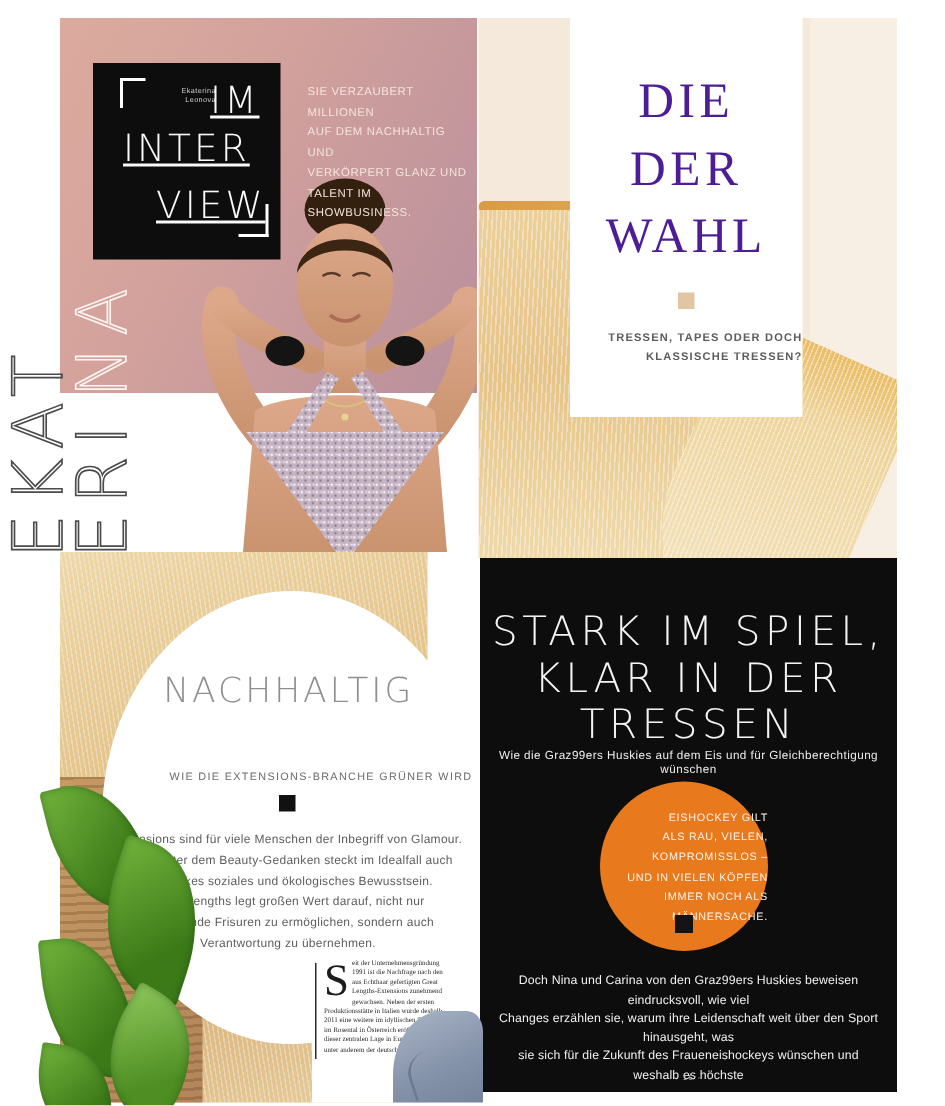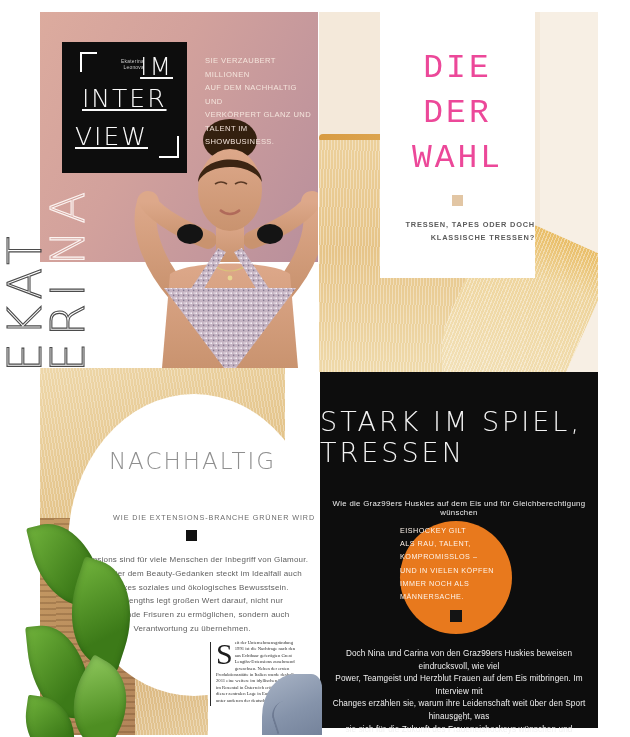--- a/index.html
+++ b/index.html
@@ -9,21 +9,21 @@
   
   .q-tl{position:absolute;left:40px;top:12px;width:278px;height:356px;}
   .q-tl .pinkbg{position:absolute;left:0;top:0;width:278px;height:250px;
       background:linear-gradient(118deg,#dcab9e 0%,#d2a19c 40%,#b88f9c 100%);}
   .woman{position:absolute;left:0;top:0;width:278px;height:356px;z-index:2;}
   .badge{position:absolute;left:22px;top:30px;width:125px;height:131px;background:#0d0d0d;z-index:3;}
   .badge .word{position:absolute;color:#fafafa;font-weight:200;font-family:"DejaVu Sans",sans-serif;
       font-size:25px;letter-spacing:2px;line-height:25px;text-decoration:underline;}
   .badge .w1{right:14px;top:12px;}
   .badge .w2{left:20px;top:44px;}
-  .badge .w3{left:13px;top:82px;}
+  .badge .w3{left:42px;top:82px;}
   .badge .bname{position:absolute;left:36px;top:17px;width:46px;font-size:4.8px;line-height:6px;
       color:#cfcfcf;text-align:right;letter-spacing:.3px;}
   .brk{position:absolute;z-index:4;}
   .brk-tl{left:18px;top:10px;width:15px;height:18px;border-top:2px solid #fff;border-left:2px solid #fff;}
   .brk-br{left:97px;top:94px;width:18px;height:20px;border-bottom:2px solid #fff;border-right:2px solid #fff;}
   .intro{position:absolute;left:165px;top:42px;width:112px;font-size:7.6px;line-height:13.5px;
       letter-spacing:.4px;color:#f4e4dc;z-index:3;}
   .vname{position:absolute;transform:rotate(-90deg);transform-origin:0 100%;white-space:nowrap;
       font-family:"DejaVu Sans",sans-serif;font-weight:200;font-size:46px;letter-spacing:7px;
       color:transparent;-webkit-text-stroke:1.1px #4b4b4b;z-index:1;height:54px;line-height:54px;}
@@ -44,22 +44,22 @@
       border-radius:0 45% 0 0/0 30% 0 0;}
   .weftline{position:absolute;left:0;top:122px;width:210px;height:8px;
       background:linear-gradient(90deg,#d89b42,#e6b96b);border-radius:4px;}
   .hairstrand{position:absolute;left:178px;top:196px;width:130px;height:190px;
       transform:rotate(24deg);transform-origin:0 0;
       background:
         repeating-linear-gradient(88deg,rgba(255,255,255,.4) 0 1px,rgba(0,0,0,0) 1px 3px),
         linear-gradient(178deg,#e9bc63 0%,#eed49c 25%,#f3e3bd 100%);
       border-radius:8px 8px 40% 40%;}
   .card{position:absolute;left:61px;top:0;width:155px;height:266px;background:#ffffff;z-index:5;}
-  .card .big{margin-top:34px;text-align:center;font-family:Liberation Mono, monospace;font-weight:200;
-      font-size:33px;line-height:45px;letter-spacing:3px;color:#ec4899;}
+  .card .big{margin-top:34px;text-align:center;font-family:Liberation Serif, serif;font-weight:200;
+      font-size:33px;line-height:45px;letter-spacing:3px;color:#4c1d95;}
   .card .sq{width:11px;height:11px;background:#e2c6a4;margin:14px auto 12px auto;}
   .card .csub{text-align:right;font-size:7.4px;line-height:13px;letter-spacing:.8px;color:#5c5c5c;font-weight:bold;}
 
   
   .q-bl{position:absolute;left:40px;top:368px;width:245px;height:367px;}
   .q-bl .hairbg{position:absolute;left:0;top:0;width:245px;height:367px;
       background:
         repeating-linear-gradient(81deg,rgba(255,255,255,.3) 0 1px,rgba(0,0,0,0) 1px 3px),
         linear-gradient(160deg,#eed7a9 0%,#e2c186 40%,#d8b279 70%,#e8cf9f 100%);}
   .wood{position:absolute;left:0;top:150px;width:95px;height:217px;
@@ -91,28 +91,28 @@
   .col-text{margin:4px 2px 0 8px;font-family:"Liberation Serif",serif;font-size:4.7px;
       line-height:6.4px;color:#2c2c2c;text-align:left;}
   .polo{position:absolute;left:222px;top:306px;width:60px;height:61px;z-index:6;
       background:linear-gradient(155deg,#a9b4c6 0%,#8593aa 60%,#75839b 100%);
       border-radius:55% 18% 0 0/70% 22% 0 0;}
   .polo .armline{position:absolute;left:10px;top:26px;width:30px;height:30px;
       border-left:2px solid #6d7a92;border-radius:50% 0 0 0;transform:rotate(-18deg);}
 
   
   .q-br{position:absolute;left:320px;top:372px;width:278px;height:356px;background:#0d0d0d;}
-  .br-h{position:absolute;left:0;top:34px;width:278px;text-align:left;
+  .br-h{position:absolute;left:0;top:34px;width:278px;text-align:center;
       font-family:"DejaVu Sans",sans-serif;font-weight:200;font-size:27px;line-height:31px;
       letter-spacing:3px;color:#f3f3f3;}
   .br-sub{position:absolute;left:0;top:127px;width:278px;text-align:center;
       font-size:7.8px;letter-spacing:.3px;color:#ededed;}
   .ocircle{position:absolute;left:80px;top:149px;width:112px;height:113px;border-radius:50%;
       background:#e8791d;z-index:2;}
-  .ocircle .otext{margin-top:3px;text-align:left;font-size:7.2px;line-height:13.2px;
+  .ocircle .otext{margin-top:17px;text-align:right;font-size:7.2px;line-height:13.2px;
       letter-spacing:.5px;color:#fdf3ea;}
   .osq{position:absolute;left:50px;top:89px;width:12px;height:12px;background:#141414;}
   .br-body{position:absolute;left:12px;top:276px;width:254px;text-align:center;
       font-size:8.2px;line-height:12.6px;letter-spacing:.1px;color:#f0f0f0;}
   .pagenum{position:absolute;left:0;top:344px;width:278px;text-align:center;
       font-size:5px;letter-spacing:1px;color:#bbb;}
 </style>
 </head>
 <body>
 
@@ -241,37 +241,37 @@
       </div>
     </div>
     <div class="polo">
       <div class="armline"></div>
     </div>
   </div>
 
   <div class="q-br">
     <div class="br-h">
       <div>STARK IM SPIEL,</div>
+      <div>KLAR IN DER</div>
       <div>TRESSEN</div>
     </div>
     <div class="br-sub">Wie die Graz99ers Huskies auf dem Eis und für Gleichberechtigung wünschen</div>
     <div class="ocircle">
       <div class="otext">
         <div>EISHOCKEY GILT</div>
-        <div>ALS RAU, TALENT,</div>
+        <div>ALS RAU, VIELEN,</div>
         <div>KOMPROMISSLOS –</div>
         <div>UND IN VIELEN KÖPFEN</div>
         <div>IMMER NOCH ALS</div>
         <div>MÄNNERSACHE.</div>
       </div>
       <div class="osq"></div>
     </div>
     <div class="br-body">
       <div>Doch Nina und Carina von den Graz99ers Huskies beweisen eindrucksvoll, wie viel</div>
-      <div>Power, Teamgeist und Herzblut Frauen auf dem Eis mitbringen. Im Interview mit</div>
       <div>Changes erzählen sie, warum ihre Leidenschaft weit über den Sport hinausgeht, was</div>
       <div>sie sich für die Zukunft des Fraueneishockeys wünschen und weshalb es höchste</div>
 
     </div>
     <div class="pagenum">- 16 -</div>
   </div>
 
 </div>
 
 </body></html>

